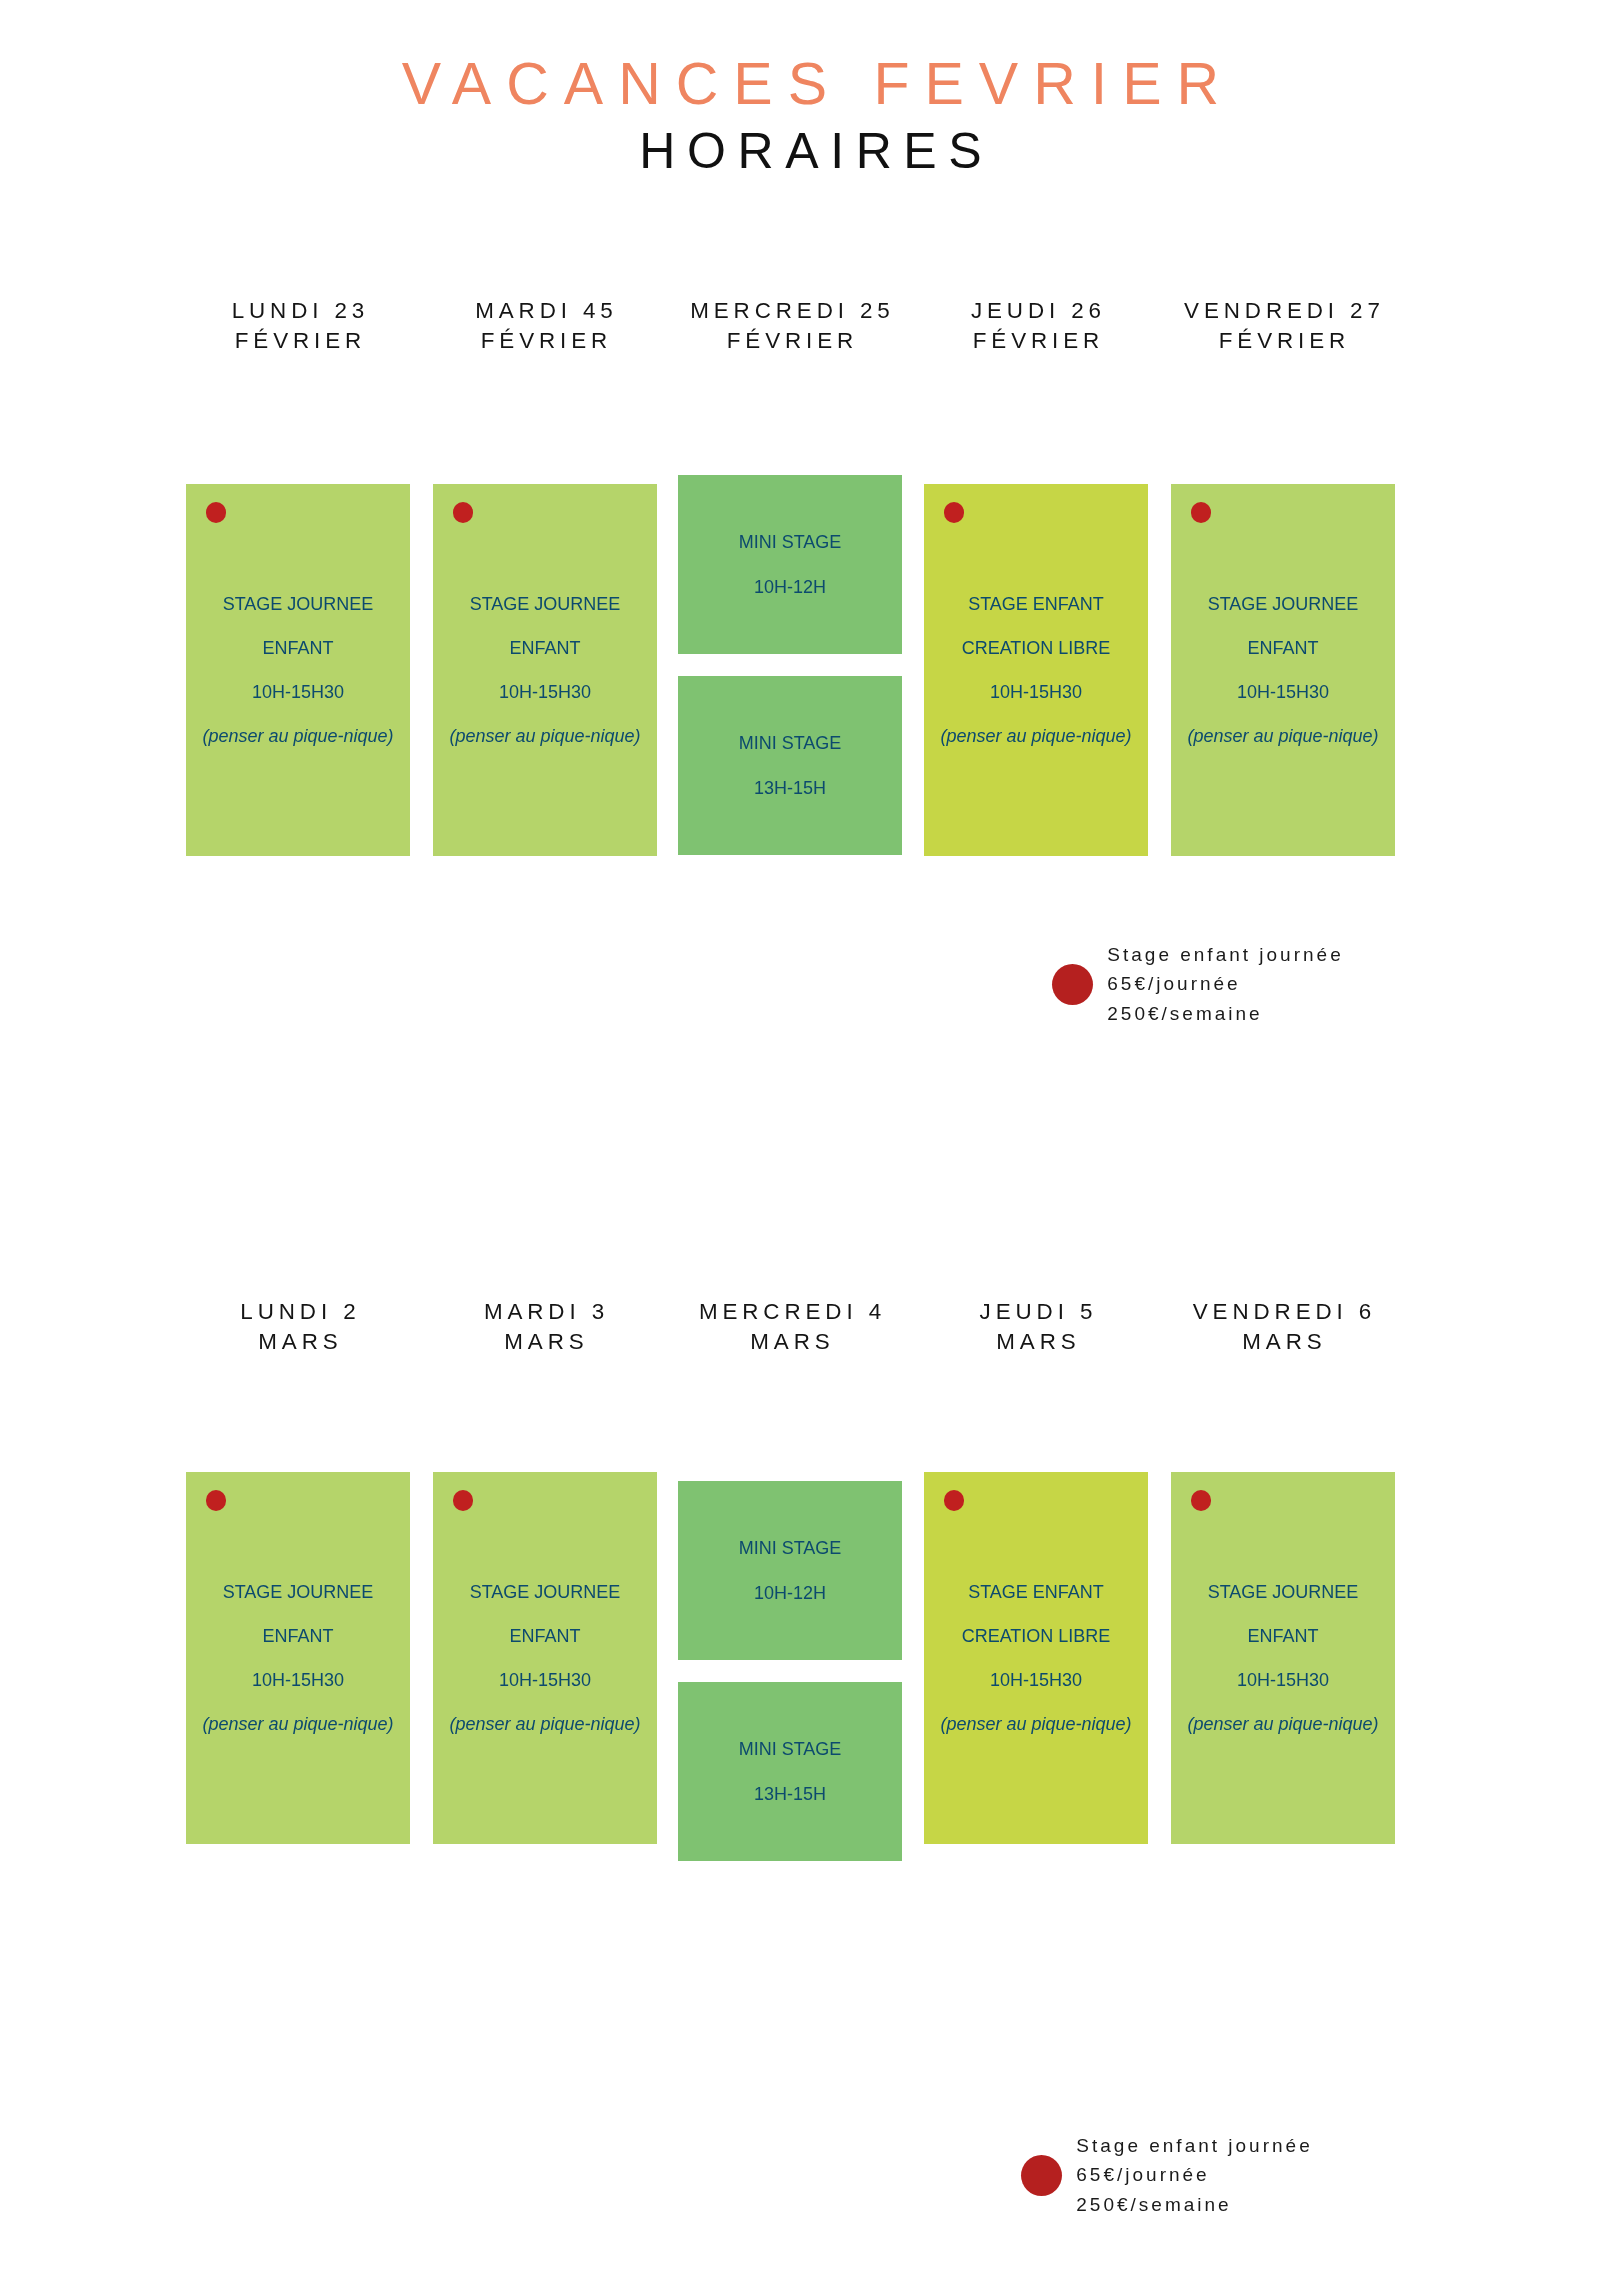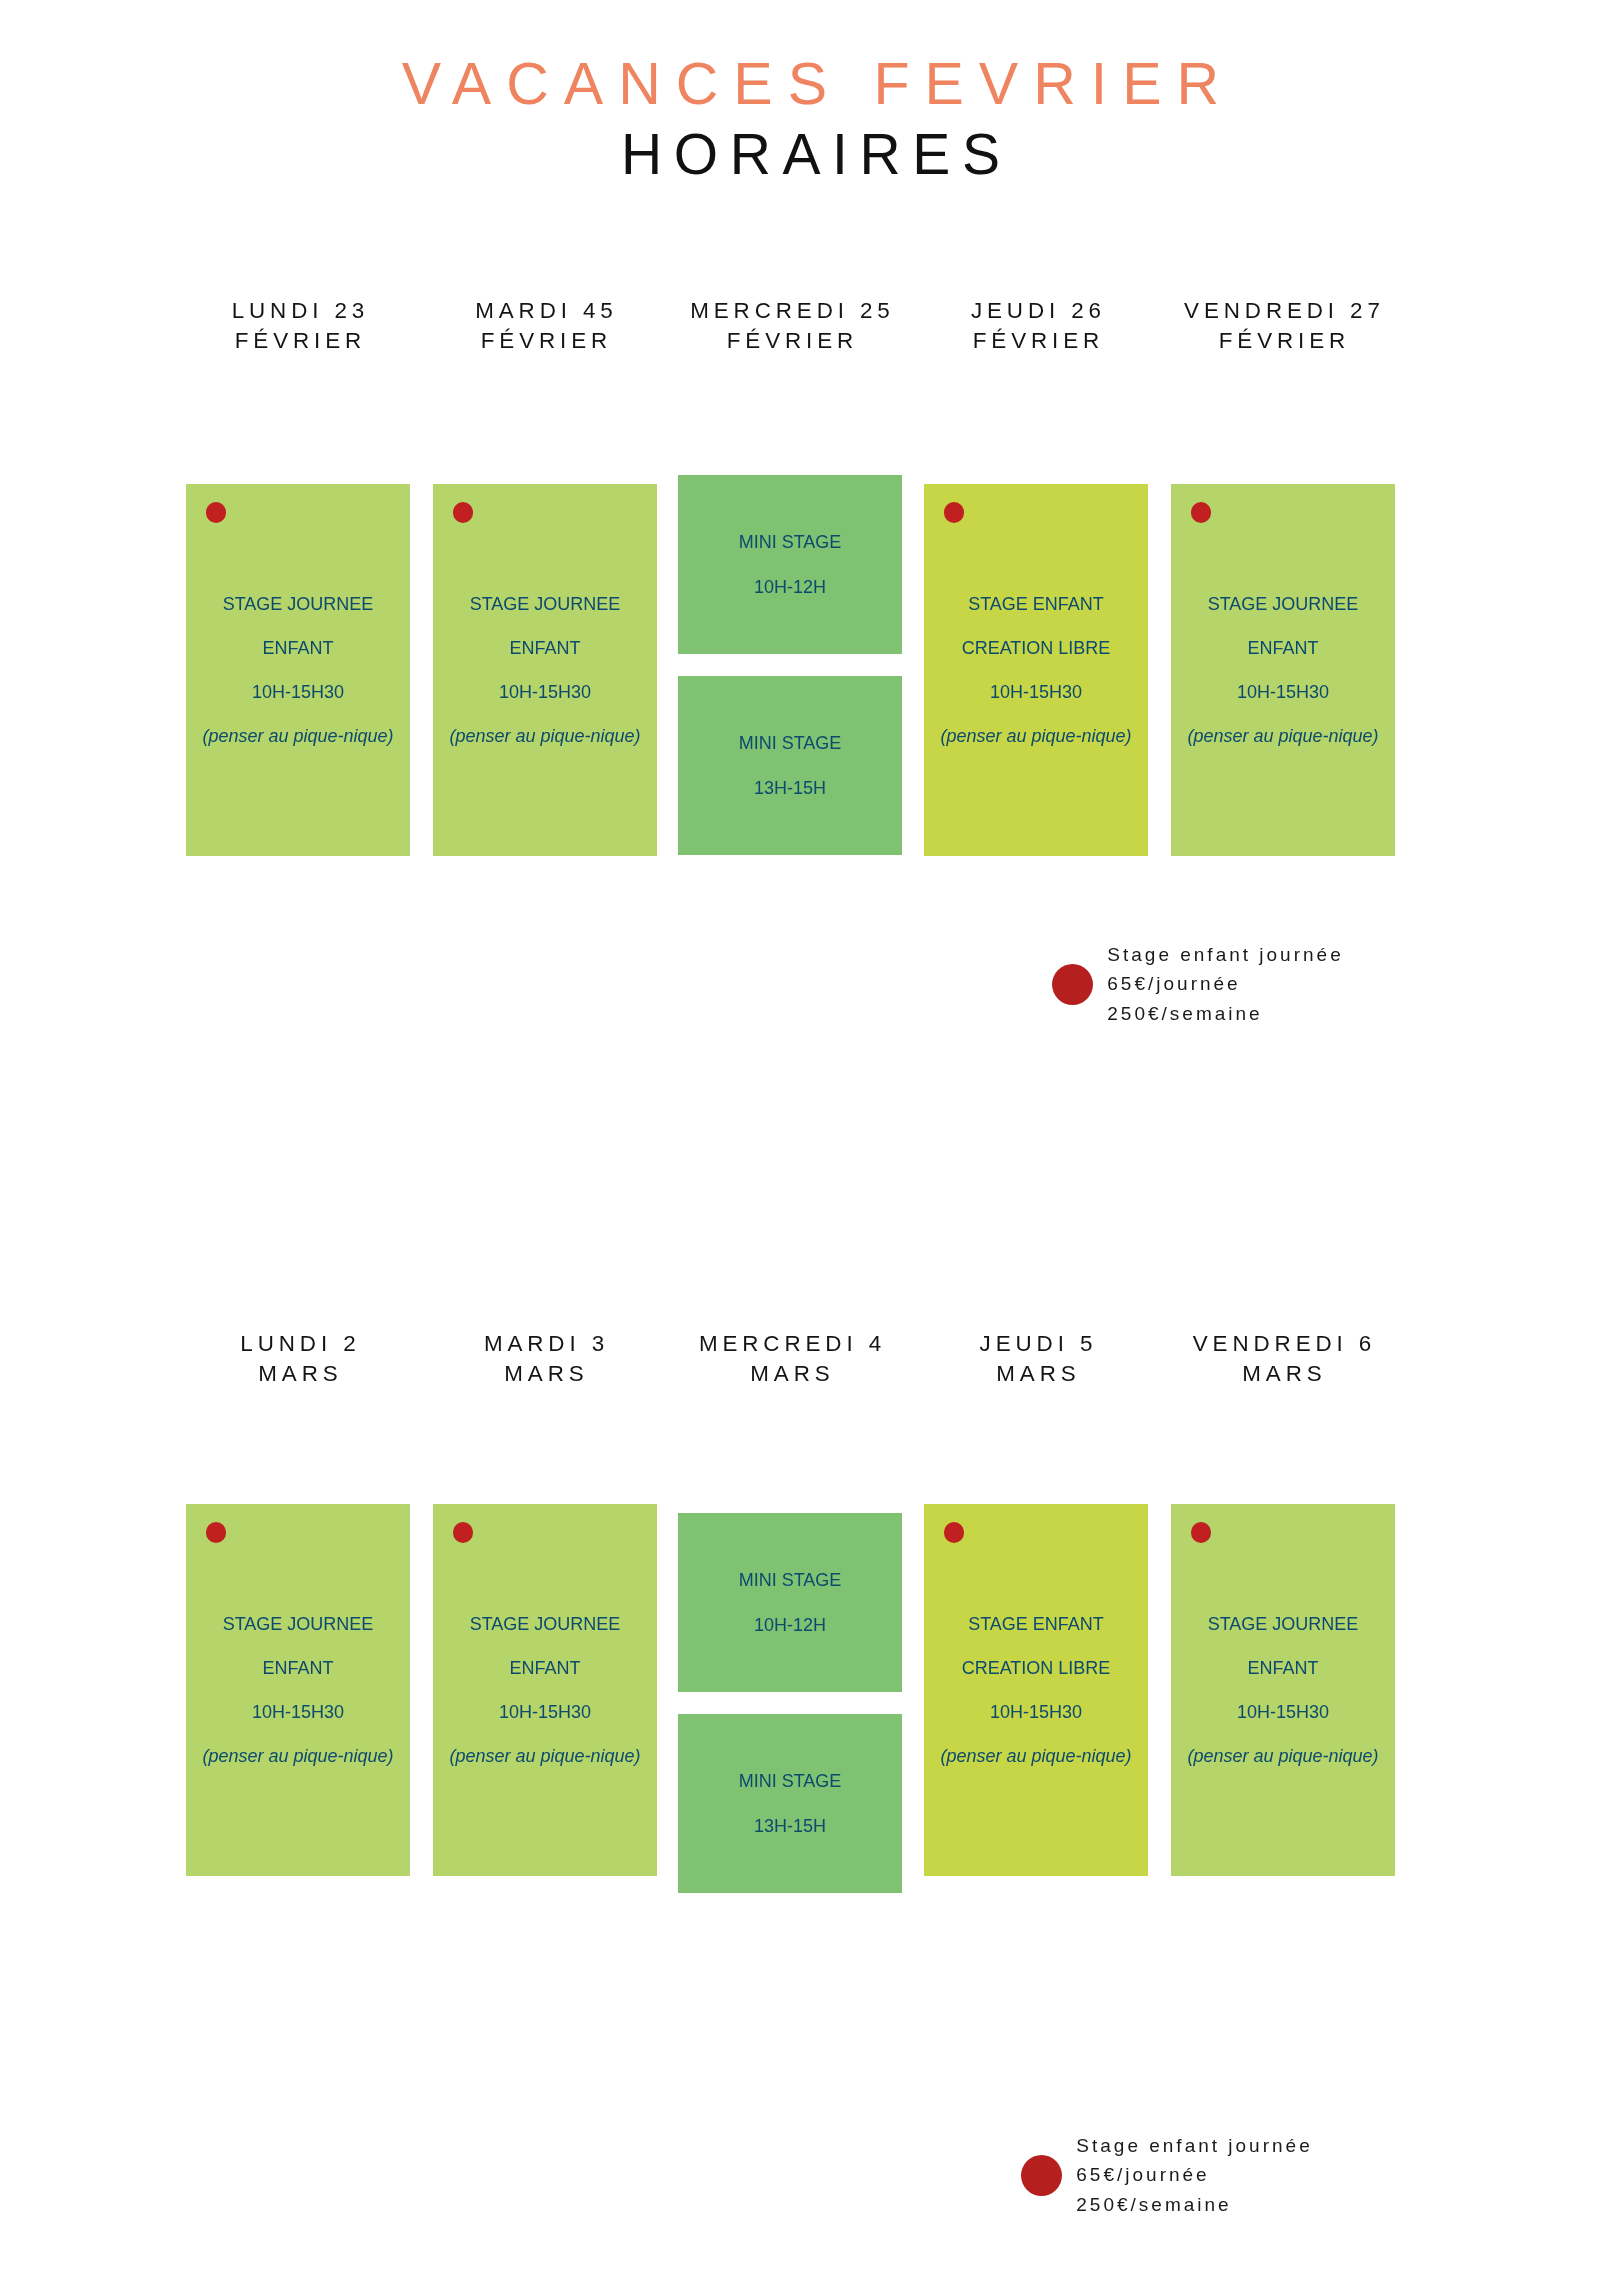--- a/index.html
+++ b/index.html
@@ -36,21 +36,21 @@
     font-size: 59px;
     line-height: 1.05;
     letter-spacing: 15px;
     color: #ef8560;
     font-weight: 400;
     text-indent: 15px;
     white-space: nowrap;
   }
   .title-sub {
     margin-top: 9px;
-    font-size: 57px;
+    font-size: 50px;
     line-height: 1.05;
     letter-spacing: 11.6px;
     color: #111111;
     font-weight: 400;
     text-indent: 11.6px;
     white-space: nowrap;
   }
   .address {
     position: absolute;
     top: 227px;
@@ -230,21 +230,21 @@
             <span class="dot" style="background: rgb(192, 32, 31);"></span>
             <div class="card-lines">
               <div class="card-line">STAGE JOURNEE</div>
               <div class="card-line">ENFANT</div>
               <div class="card-line">10H-15H30</div>
               <div class="card-line italic">(penser au pique-nique)</div>
             </div>
           </div>
         </div>
       </div>
-      <div class="week week-2" style="top: 1297px; margin-top: 32px;">
+      <div class="week week-2" style="top: 1297px;">
         <div class="day-headers">
           <div class="day-header" style="left: 119px; width: 358px;">
             <span class="dh-line">LUNDI 2</span>
             <span class="dh-line">MARS</span>
           </div>
           <div class="day-header" style="left: 365px; width: 358px;">
             <span class="dh-line">MARDI 3</span>
             <span class="dh-line">MARS</span>
           </div>
           <div class="day-header" style="left: 611px; width: 358px;">

